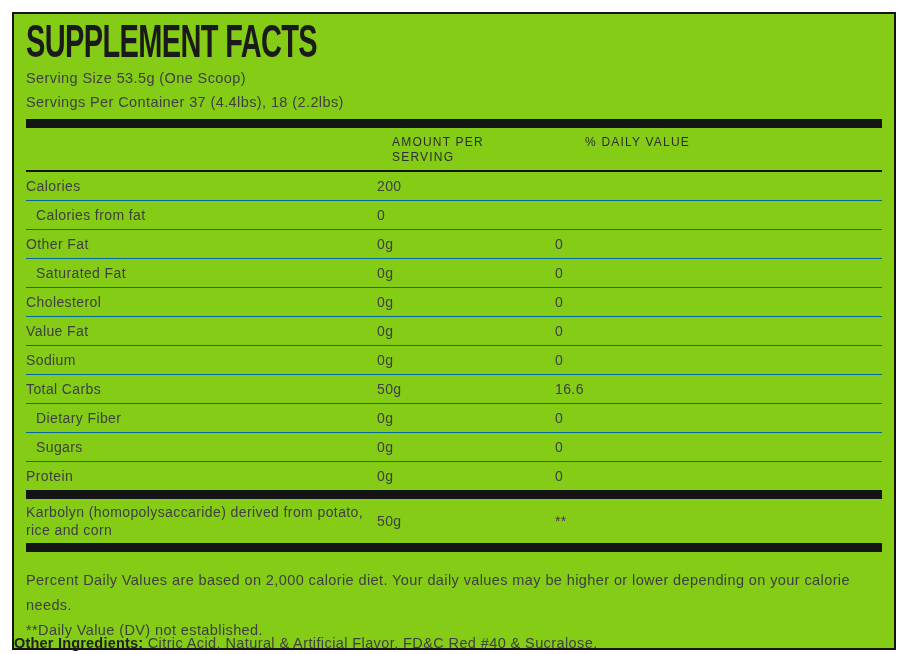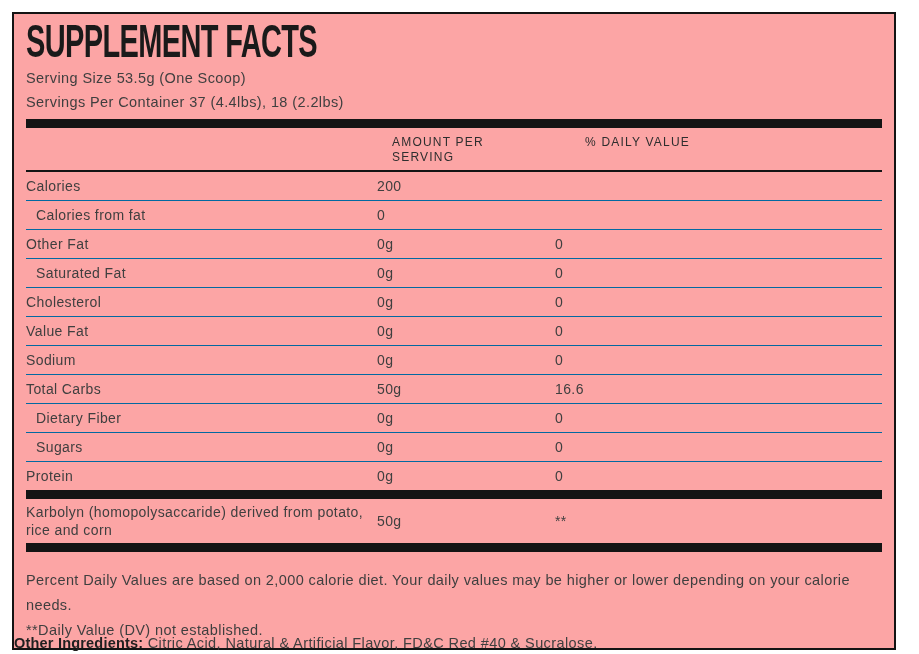--- a/index.html
+++ b/index.html
@@ -3,21 +3,21 @@
 <meta charset="utf-8">
 <style>
   html,body{margin:0;padding:0;}
   body{
     width:919px;height:654px;overflow:hidden;background:#ffffff;
     font-family:"Liberation Sans","DejaVu Sans",sans-serif;
     -webkit-font-smoothing:antialiased;
   }
   .panel{
     position:absolute;left:12px;top:12px;width:884px;box-sizing:border-box;
-    border:2px solid #141414;padding:0 12px 7px 12px;background:#fca5a5;
+    border:2px solid #141414;padding:0 12px 7px 12px;background:#84cc16;
   }
   .title{
     margin-top:4px;height:46px;line-height:46px;
     font-size:46px;font-weight:bold;color:#1a1a1a;letter-spacing:-1px;
     transform:scaleX(0.63);transform-origin:left center;white-space:nowrap;
   }
   .serving-line{
     font-size:14.5px;color:#3f3f3f;letter-spacing:.4px;line-height:20px;margin-top:4px;
   }
   .serving-line.second{margin-top:4px;}

